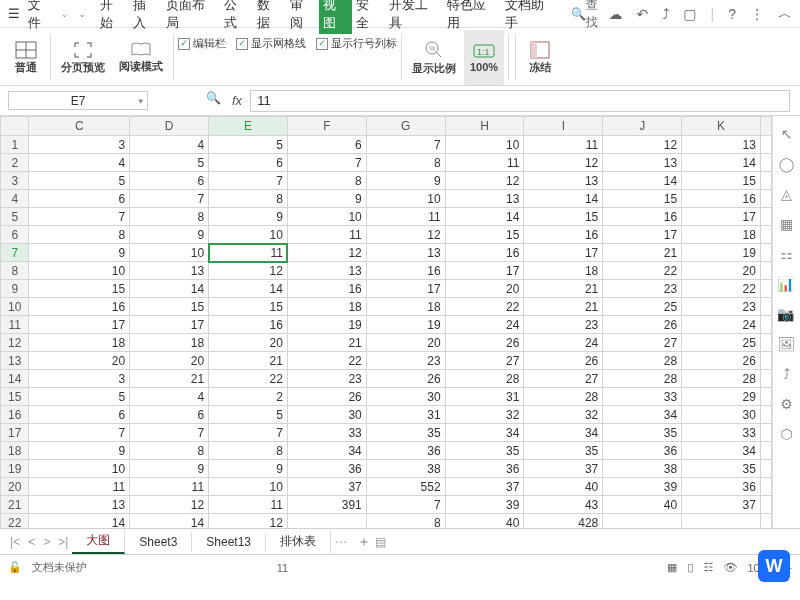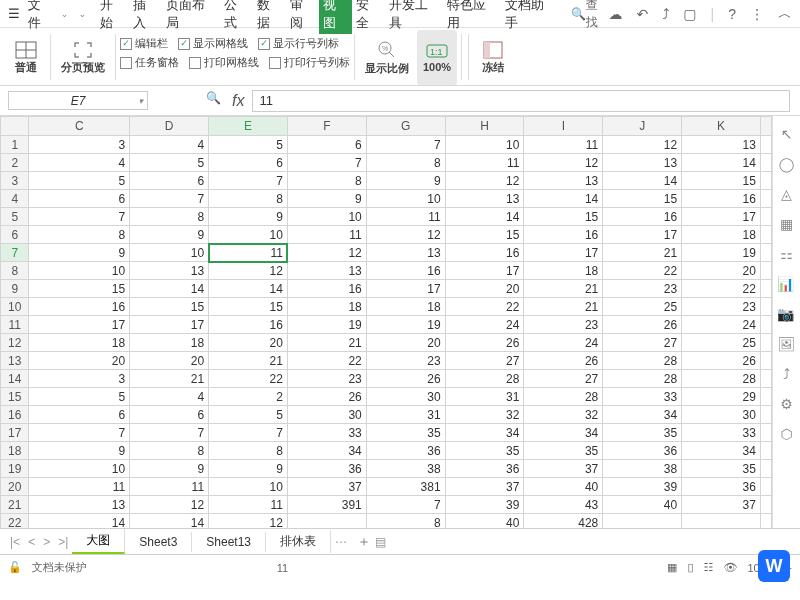--- a/index.html
+++ b/index.html
@@ -24,24 +24,24 @@
 .ribbon-group .lbl { font-size: 11px; color: #444; white-space: nowrap; font-weight: bold; }
 .ribbon-group.active-bg { background: #e8e8e8; border-radius: 3px; }
 .ribbon-checks { display: flex; flex-direction: column; gap: 4px; padding-top: 6px; }
 .ribbon-checks .row { display: flex; gap: 10px; }
 .chk { display: flex; align-items: center; gap: 3px; font-size: 11px; color: #444; }
 .chk .box { width: 12px; height: 12px; border: 1px solid #888; display: inline-flex; align-items: center; justify-content: center; font-size: 9px; color: #2e9b4f; line-height: 1; }
 .sep { width: 1px; background: #ddd; height: 46px; margin: 4px 2px 0; }
 
 
 .formula-bar { height: 30px; display: flex; align-items: center; border-bottom: 1px solid #d8d8d8; }
-.namebox { width: 140px; height: 19px; border: 1px solid #ccc; margin-left: 8px; display: flex; align-items: center; justify-content: center; font-size: 12px; position: relative; font-style: italic; }
+.namebox { width: 140px; height: 19px; border: 1px solid #ccc; margin-left: 8px; display: flex; align-items: center; justify-content: center; font-size: 12px; position: relative; }
 .namebox .dd { position: absolute; right: 4px; font-size: 9px; color: #888; }
 .fx-area { display: flex; align-items: center; margin-left: 50px; gap: 6px; }
-.fx-icon { font-style: italic; font-size: 16px; color: #555; }
+.fx-icon { font-style: italic; font-size: 13px; color: #555; }
 .formula-input { flex: 1; height: 22px; border: 1px solid #ccc; margin-left: 8px; margin-right: 10px; padding: 0 6px; display: flex; align-items: center; font-size: 13px; }
 .search-iconbox { width: 20px; height: 20px; margin-left: 8px; color: #888; }
 
 
 .sheet-area { display: flex; height: 412px; }
 .grid-wrap { flex: 1; overflow: hidden; position: relative; }
 table.grid { border-collapse: collapse; width: 100%; table-layout: fixed; }
 table.grid th, table.grid td { border: 1px solid #d4d4d4; height: 18px; font-size: 12px; padding: 0 4px; }
 table.grid th { background: #f3f3f3; font-weight: normal; color: #555; text-align: center; height: 19px; }
 table.grid .rowhdr { background: #f3f3f3; text-align: center; width: 26px; color: #555; }
@@ -53,21 +53,21 @@
 .dashed-row td { border-bottom: 1px dashed #aaa !important; }
 .corner { width: 26px; background: #f3f3f3; }
 
 
 .rightpanel { width: 28px; border-left: 1px solid #e0e0e0; display: flex; flex-direction: column; align-items: center; gap: 14px; padding-top: 10px; color: #888; font-size: 14px; }
 
 
 .sheettabs { height: 26px; border-top: 1px solid #d0d0d0; display: flex; align-items: center; padding: 0 6px; font-size: 12px; }
 .sheettabs .navbtn { color: #999; padding: 0 4px; font-size: 12px; }
 .sheettabs .stab { padding: 3px 14px; border-right: 1px solid #ddd; cursor: pointer; }
-.sheettabs .stab.active { color: #000000; border-bottom: 2px solid #84cc16; }
+.sheettabs .stab.active { color: #7f1d1d; border-bottom: 2px solid #14532d; }
 .sheettabs .addbtn { margin-left: 6px; color: #888; font-size: 14px; }
 
 
 .statusbar { height: 26px; border-top: 1px solid #d0d0d0; display: flex; align-items: center; padding: 0 8px; font-size: 11px; color: #666; gap: 10px; }
 .statusbar .right { margin-left: auto; display: flex; align-items: center; gap: 10px; }
 
 
 .watermark { position: absolute; right: 10px; bottom: 18px; display: flex; align-items: center; gap: 6px; font-size: 22px; font-weight: bold; font-style: italic; color: #0a0a0a; }
 .watermark .logo { width: 32px; height: 32px; background: #1a6dff; border-radius: 6px; color: #fff; display: flex; align-items: center; justify-content: center; font-size: 18px; font-weight: bold; font-style: normal; }
 </style>
@@ -121,50 +121,44 @@
   </div>
   <div class="sep"></div>
   <div class="ribbon-group big">
     <div class="ico">
         <svg width="20" height="18">
           <path d="M2 6 L2 2 L6 2 M14 2 L18 2 L18 6 M18 12 L18 16 L14 16 M6 16 L2 16 L2 12" fill="none" stroke="#888" stroke-width="1.5"></path>
         </svg>
       </div>
     <div class="lbl">分页预览</div>
   </div>
+  <div class="ribbon-group big">
+    <div class="ico">
+        <svg width="22" height="16">
+          <path d="M2 2 Q6 0 11 2 Q16 0 20 2 L20 13 Q16 11 11 13 Q6 11 2 13 Z" fill="none" stroke="#888"></path>
+        </svg>
+      </div>
+    <div class="lbl">阅读模式</div>
+  </div>
   <div class="sep"></div>
   <div class="ribbon-checks">
     <div class="row">
       <label class="chk">
           <span class="box">✓</span>
           <span>编辑栏</span>
         </label>
       <label class="chk">
           <span class="box">✓</span>
           <span>显示网格线</span>
         </label>
       <label class="chk">
           <span class="box">✓</span>
           <span>显示行号列标</span>
         </label>
     </div>
-    <div class="row">
-      <label class="chk">
-          <span class="box"></span>
-          <span>任务窗格</span>
-        </label>
-      <label class="chk">
-          <span class="box"></span>
-          <span>打印网格线</span>
-        </label>
-      <label class="chk">
-          <span class="box"></span>
-          <span>打印行号列标</span>
-        </label>
-    </div>
   </div>
   <div class="sep"></div>
   <div class="ribbon-group big">
     <div class="ico">
         <svg width="20" height="20">
           <circle cx="8" cy="8" r="6" fill="none" stroke="#888"></circle>
           <line x1="12" y1="12" x2="17" y2="17" stroke="#888"></line>
           <text x="5" y="11" font-size="7" fill="#888">%</text>
         </svg>
       </div>
@@ -469,21 +463,21 @@
             <td class="">38</td>
             <td class="">35</td>
             <td></td>
           </tr>
           <tr class="">
             <td class="rowhdr ">20</td>
             <td class="">11</td>
             <td class="">11</td>
             <td class="">10</td>
             <td class="">37</td>
-            <td class="">381</td>
+            <td class="">552</td>
             <td class="">37</td>
             <td class="">40</td>
             <td class="">39</td>
             <td class="">36</td>
             <td></td>
           </tr>
           <tr class="">
             <td class="rowhdr ">21</td>
             <td class="">13</td>
             <td class="">12</td>

